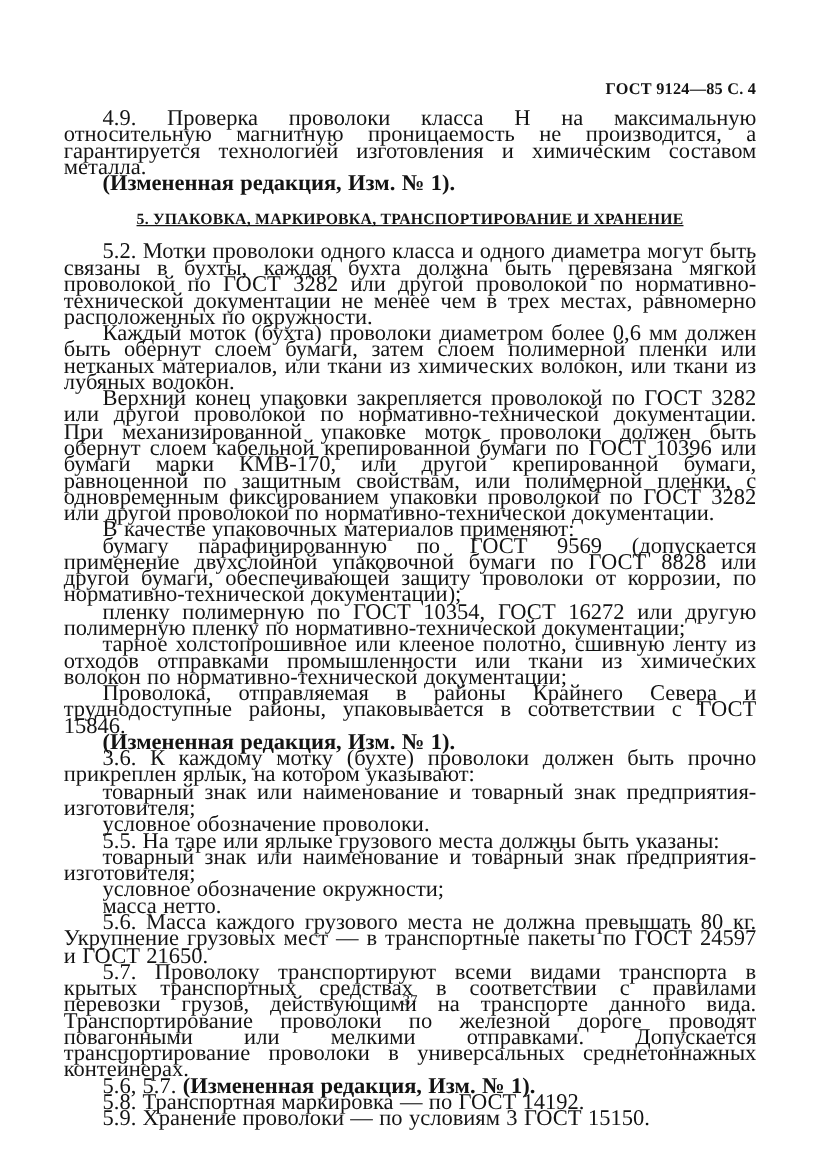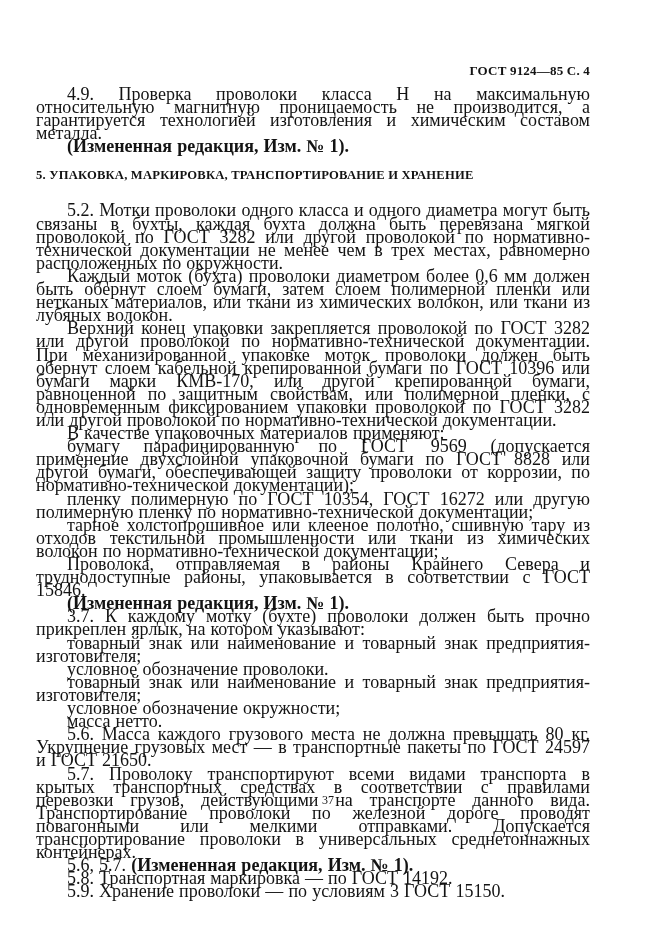--- a/index.html
+++ b/index.html
@@ -11,21 +11,21 @@
     position: relative;
     width: 661px;
     height: 936px;
     background: #ffffff;
     font-family: "Liberation Serif", serif;
     color: #131313;
     overflow: hidden;
   }
   .text-block {
     position: absolute;
-    left: 36px;
+    left: 51px;
     top: 64px;
     width: 554px;
   }
   .doc-header {
     text-align: right;
     font-weight: bold;
     font-size: 13px;
     line-height: 13px;
     margin: 0 0 11px 0;
     letter-spacing: 0.2px;
@@ -35,26 +35,27 @@
     font-size: 18px;
     line-height: 13.1px;
     text-align: justify;
     text-indent: 31px;
     word-spacing: 0.6px;
   }
   .para .bold {
     font-weight: bold;
   }
   .section-heading {
-    text-align: left;
+    text-align: center;
     font-weight: bold;
     font-size: 12.6px;
     line-height: 13px;
-    margin: 16px 0 22px 0;
+    margin: 16px 0 12px 0;
     letter-spacing: 0.2px;
+    text-decoration: underline;
   }
   .page-number {
     position: absolute;
     top: 794px;
     left: 51px;
     width: 554px;
     text-align: center;
     font-size: 12px;
     line-height: 13px;
   }
@@ -75,26 +76,27 @@
     <h2 class="section-heading">5. УПАКОВКА, МАРКИРОВКА, ТРАНСПОРТИРОВАНИЕ И ХРАНЕНИЕ</h2>
 
     <div>
 
         <p class="para"><span>5.2. Мотки проволоки одного класса и одного диаметра могут быть связаны в бухты, каждая бухта должна быть перевязана мягкой проволокой по ГОСТ 3282 или другой проволокой по нормативно-технической документации не менее чем в трех местах, равномерно расположенных по окружности.</span></p>
         <p class="para"><span>Каждый моток (бухта) проволоки диаметром более 0,6 мм должен быть обернут слоем бумаги, затем слоем полимерной пленки или нетканых материалов, или ткани из химических волокон, или ткани из лубяных волокон.</span></p>
         <p class="para"><span>Верхний конец упаковки закрепляется проволокой по ГОСТ 3282 или другой проволокой по нормативно-технической документации. При механизированной упаковке моток проволоки должен быть обернут слоем кабельной крепированной бумаги по ГОСТ 10396 или бумаги марки КМВ-170, или другой крепированной бумаги, равноценной по защитным свойствам, или полимерной пленки, с одновременным фиксированием упаковки проволокой по ГОСТ 3282 или другой проволокой по нормативно-технической документации.</span></p>
         <p class="para"><span>В качестве упаковочных материалов применяют:</span></p>
         <p class="para"><span>бумагу парафинированную по ГОСТ 9569 (допускается применение двухслойной упаковочной бумаги по ГОСТ 8828 или другой бумаги, обеспечивающей защиту проволоки от коррозии, по нормативно-технической документации);</span></p>
         <p class="para"><span>пленку полимерную по ГОСТ 10354, ГОСТ 16272 или другую полимерную пленку по нормативно-технической документации;</span></p>
-        <p class="para"><span>тарное холстопрошивное или клееное полотно, сшивную тару из отходов текстильной промышленности или ткани из химических волокон по нормативно-технической документации;</span></p>
+        <p class="para"><span>тарное холстопрошивное или клееное полотно, сшивную ленту из отходов отправками промышленности или ткани из химических волокон по нормативно-технической документации;</span></p>
         <p class="para"><span>Проволока, отправляемая в районы Крайнего Севера и труднодоступные районы, упаковывается в соответствии с ГОСТ 15846.</span></p>
         <p class="para"><span class="bold">(Измененная редакция, Изм. № 1).</span></p>
-        <p class="para"><span>3.7. К каждому мотку (бухте) проволоки должен быть прочно прикреплен ярлык, на котором указывают:</span></p>
+        <p class="para"><span>3.6. К каждому мотку (бухте) проволоки должен быть прочно прикреплен ярлык, на котором указывают:</span></p>
         <p class="para"><span>товарный знак или наименование и товарный знак предприятия-изготовителя;</span></p>
         <p class="para"><span>условное обозначение проволоки.</span></p>
+        <p class="para"><span>5.5. На таре или ярлыке грузового места должны быть указаны:</span></p>
         <p class="para"><span>товарный знак или наименование и товарный знак предприятия-изготовителя;</span></p>
         <p class="para"><span>условное обозначение окружности;</span></p>
         <p class="para"><span>масса нетто.</span></p>
         <p class="para"><span>5.6. Масса каждого грузового места не должна превышать 80 кг. Укрупнение грузовых мест — в транспортные пакеты по ГОСТ 24597 и ГОСТ 21650.</span></p>
         <p class="para"><span>5.7. Проволоку транспортируют всеми видами транспорта в крытых транспортных средствах в соответствии с правилами перевозки грузов, действующими на транспорте данного вида. Транспортирование проволоки по железной дороге проводят повагонными или мелкими отправками. Допускается транспортирование проволоки в универсальных среднетоннажных контейнерах.</span></p>
         <p class="para"><span>5.6, 5.7. </span><span class="bold">(Измененная редакция, Изм. № 1).</span></p>
         <p class="para"><span>5.8. Транспортная маркировка — по ГОСТ 14192.</span></p>
         <p class="para"><span>5.9. Хранение проволоки — по условиям 3 ГОСТ 15150.</span></p>
       </div>
   </div>

